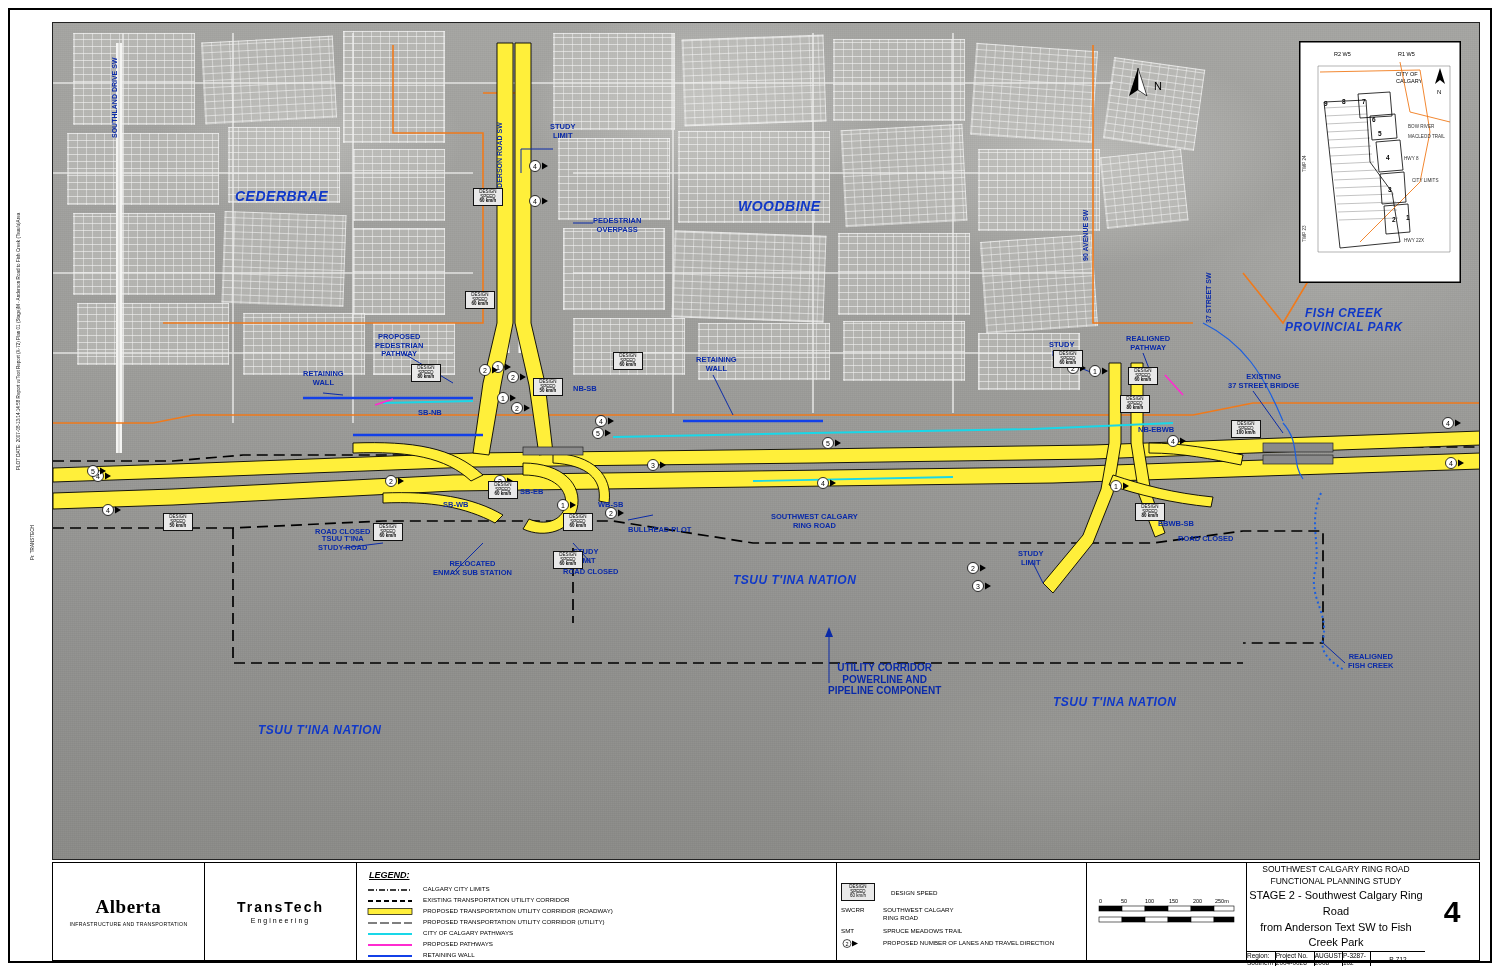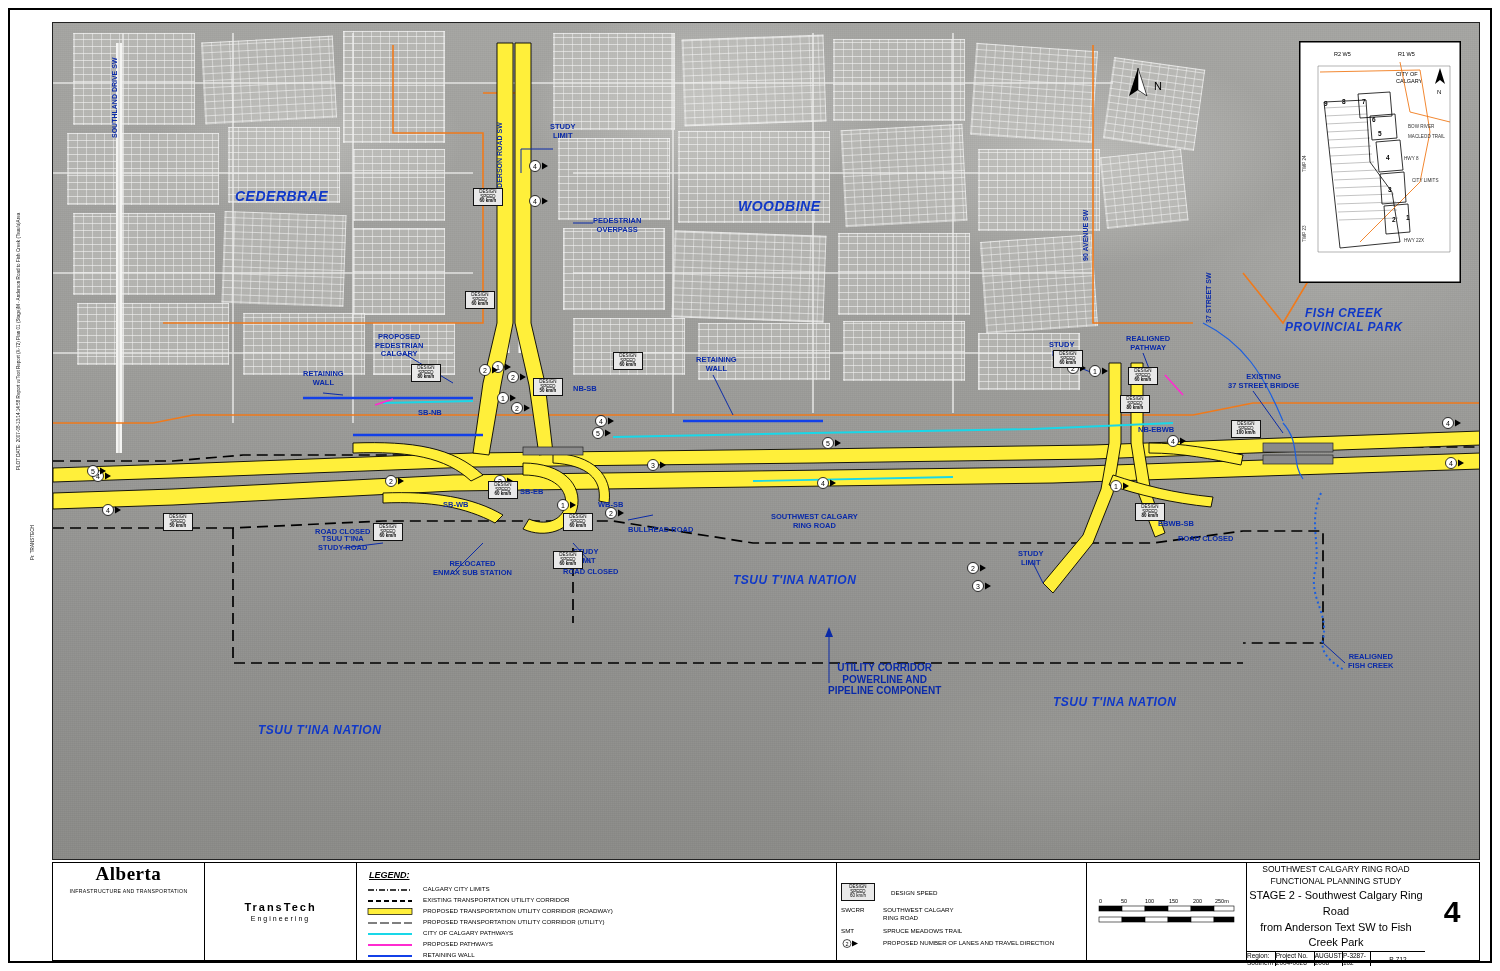--- a/index.html
+++ b/index.html
@@ -33,25 +33,25 @@
   svg.overlay{position:absolute;left:0;top:0;width:1428px;height:838px;}
   .lbl{position:absolute;font-size:9px;color:#0a2aa8;font-weight:bold;white-space:pre;line-height:1.15;}
   .lbl.cen{text-align:center;}
   .comm{position:absolute;font-style:italic;font-weight:bold;color:#1038c8;letter-spacing:.5px;}
   .speedbox{position:absolute;background:#e9e9e9;border:1px solid #111;font-size:4.5px;text-align:center;color:#000;line-height:1.05;padding:1px 1px;}
   .keymap{position:absolute;right:18px;top:18px;width:160px;height:240px;background:#ffffff;border:1px solid #000;}
   .stage1{position:absolute;right:6px;bottom:6px;width:212px;height:40px;background:#fff;border:2px solid #000;display:flex;align-items:center;justify-content:center;font-size:23px;font-weight:bold;letter-spacing:1px;}
   
   .titlebar{position:absolute;left:52px;top:862px;width:1428px;height:99px;border:1px solid #000;box-sizing:border-box;background:#fff;display:flex;}
   .tb{border-right:1px solid #000;box-sizing:border-box;position:relative;}
-  .alberta{width:152px;display:flex;flex-direction:column;align-items:center;justify-content:flex-start;}
+  .alberta{width:152px;display:flex;flex-direction:column;align-items:center;justify-content:center;}
   .albertaword{font-size:19px;font-weight:bold;font-family:"Liberation Serif",serif;letter-spacing:.5px;}
   .albertasub{font-size:5.2px;letter-spacing:.3px;margin-top:3px;text-align:center;line-height:1.25;}
   .transtech{width:152px;display:flex;flex-direction:column;align-items:center;justify-content:center;}
-  .ttname{font-size:11px;font-weight:bold;letter-spacing:2px;}
+  .ttname{font-size:14px;font-weight:bold;letter-spacing:2px;}
   .ttsub{font-size:7px;letter-spacing:2px;margin-top:2px;}
   .legend{width:480px;padding:7px 16px 0 10px;}
   .legend h4{margin:0 0 4px 2px;font-size:9px;font-style:italic;text-decoration:underline;font-weight:bold;}
   .lgrow{display:flex;align-items:center;height:11px;font-size:6.2px;}
   .lgkey{width:50px;flex:0 0 50px;display:flex;align-items:center;height:11px;}
   .lgtxt{padding-left:6px;line-height:1.05;}
   .abbr{width:250px;padding:20px 4px 0 4px;font-size:6.2px;}
   .abrow{display:flex;margin-bottom:5px;}
   .abkey{width:42px;flex:0 0 42px;}
   .scaleblk{width:160px;display:flex;flex-direction:column;align-items:center;justify-content:center;}
@@ -392,32 +392,32 @@
         <div class="lbl" style="left: 1152px; top: 300px; font-size: 7px; transform: rotate(-90deg); transform-origin: 0px 0px;">37 STREET SW</div>
       </div>
 
     <div id="annots">
         <div class="lbl cen" style="left: 497px; top: 100px; font-size: 7.5px;">STUDY
 LIMIT</div>
         <div class="lbl cen" style="left: 540px; top: 194px; font-size: 7.5px;">PEDESTRIAN
 OVERPASS</div>
         <div class="lbl cen" style="left: 322px; top: 310px; font-size: 7.5px;">PROPOSED
 PEDESTRIAN
-CALGARY</div>
+PATHWAY</div>
         <div class="lbl cen" style="left: 250px; top: 347px; font-size: 7.5px;">RETAINING
 WALL</div>
         <div class="lbl cen" style="left: 643px; top: 333px; font-size: 7.5px;">RETAINING
 WALL</div>
         <div class="lbl cen" style="left: 996px; top: 318px; font-size: 7.5px;">STUDY
 LIMIT</div>
         <div class="lbl cen" style="left: 1073px; top: 312px; font-size: 7.5px;">REALIGNED
 PATHWAY</div>
         <div class="lbl cen" style="left: 1175px; top: 350px; font-size: 7.5px;">EXISTING
 37 STREET BRIDGE</div>
-        <div class="lbl cen" style="left: 575px; top: 503px; font-size: 7.5px;">BULLHEAD ROAD</div>
+        <div class="lbl cen" style="left: 575px; top: 503px; font-size: 7.5px;">BULLHEAD PLOT</div>
         <div class="lbl cen" style="left: 718px; top: 490px; font-size: 7.5px;">SOUTHWEST CALGARY
 RING ROAD</div>
         <div class="lbl cen" style="left: 265px; top: 512px; font-size: 7.5px;">TSUU T'INA
 STUDY ROAD</div>
         <div class="lbl cen" style="left: 380px; top: 537px; font-size: 7.5px;">RELOCATED
 ENMAX SUB STATION</div>
         <div class="lbl cen" style="left: 520px; top: 525px; font-size: 7.5px;">STUDY
 LIMIT</div>
         <div class="lbl cen" style="left: 965px; top: 527px; font-size: 7.5px;">STUDY
 LIMIT</div>

